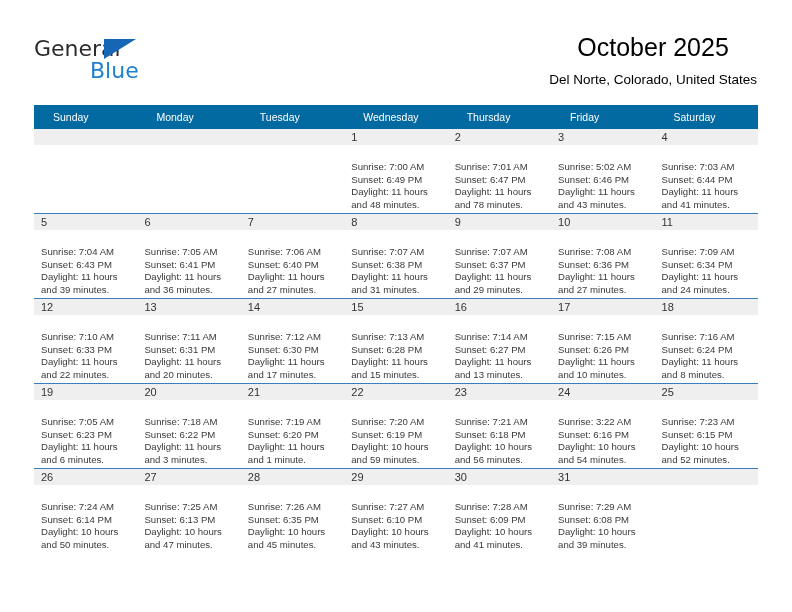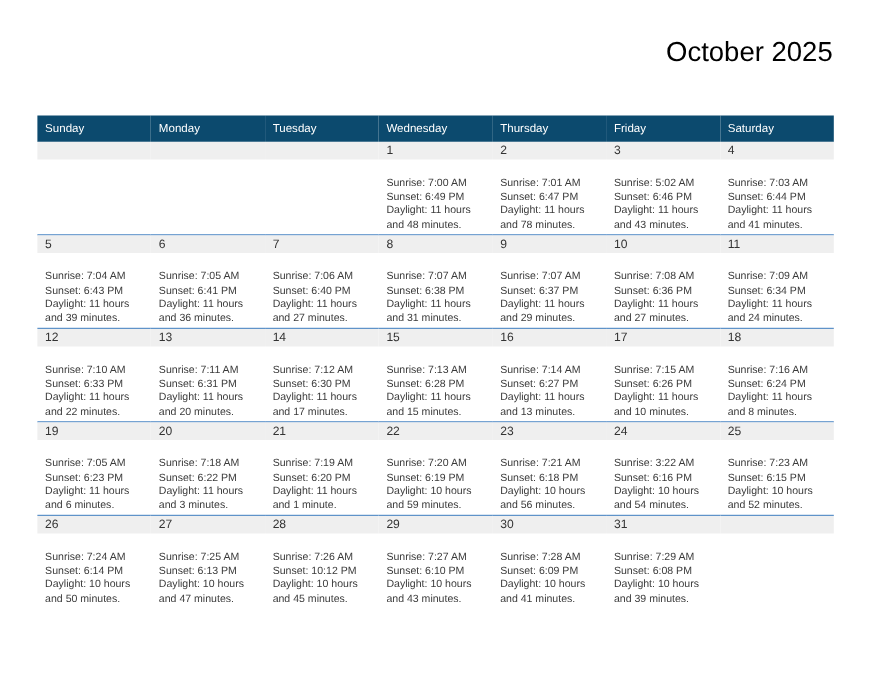--- a/index.html
+++ b/index.html
@@ -87,26 +87,26 @@
   
   .calendar {
     position: absolute;
     left: 34px;
     top: 105px;
     width: 724px;
     border-collapse: collapse;
     table-layout: fixed;
   }
   .calendar th {
-    background: #0c4a6e;
+    background: #0369a1;
     color: #ffffff;
     font-size: 10.5px;
     font-weight: normal;
     text-align: left;
-    padding: 6px 0 6px 7px;
+    padding: 6px 0 6px 19px;
     height: 9px;
     line-height: 12px;
     border: none;
     margin-left: 30px;
   }
   .calendar td {
     vertical-align: top;
     padding: 0;
     height: 84px;
     border-top: 1px solid #3c7cbf;
@@ -142,23 +142,29 @@
     white-space: nowrap;
   }
 </style>
 </head>
 <body>
 
 <div class="page">
 
   <div class="header">
 
+    <div class="logo">
+      <span class="logo-general">General</span>
+      <span class="logo-tri"></span>
+      <span class="logo-blue">Blue</span>
+    </div>
 
     <div class="title-block">
       <div class="cal-title">October 2025</div>
+      <div class="cal-subtitle">Del Norte, Colorado, United States</div>
     </div>
 
   </div>
 
   <table class="calendar">
     <thead>
       <tr>
         <th>Sunday</th>
         <th>Monday</th>
         <th>Tuesday</th>
@@ -488,21 +494,21 @@
                 <div>Daylight: 10 hours</div>
                 <div>and 47 minutes.</div>
               </div>
             </div>
           </td>
           <td>
             <div class="cell-inner">
               <div class="daynum-band">28</div>
               <div class="cell-body">
                 <div>Sunrise: 7:26 AM</div>
-                <div>Sunset: 10:12 PM</div>
+                <div>Sunset: 6:35 PM</div>
                 <div>Daylight: 10 hours</div>
                 <div>and 45 minutes.</div>
               </div>
             </div>
           </td>
           <td>
             <div class="cell-inner">
               <div class="daynum-band">29</div>
               <div class="cell-body">
                 <div>Sunrise: 7:27 AM</div>

